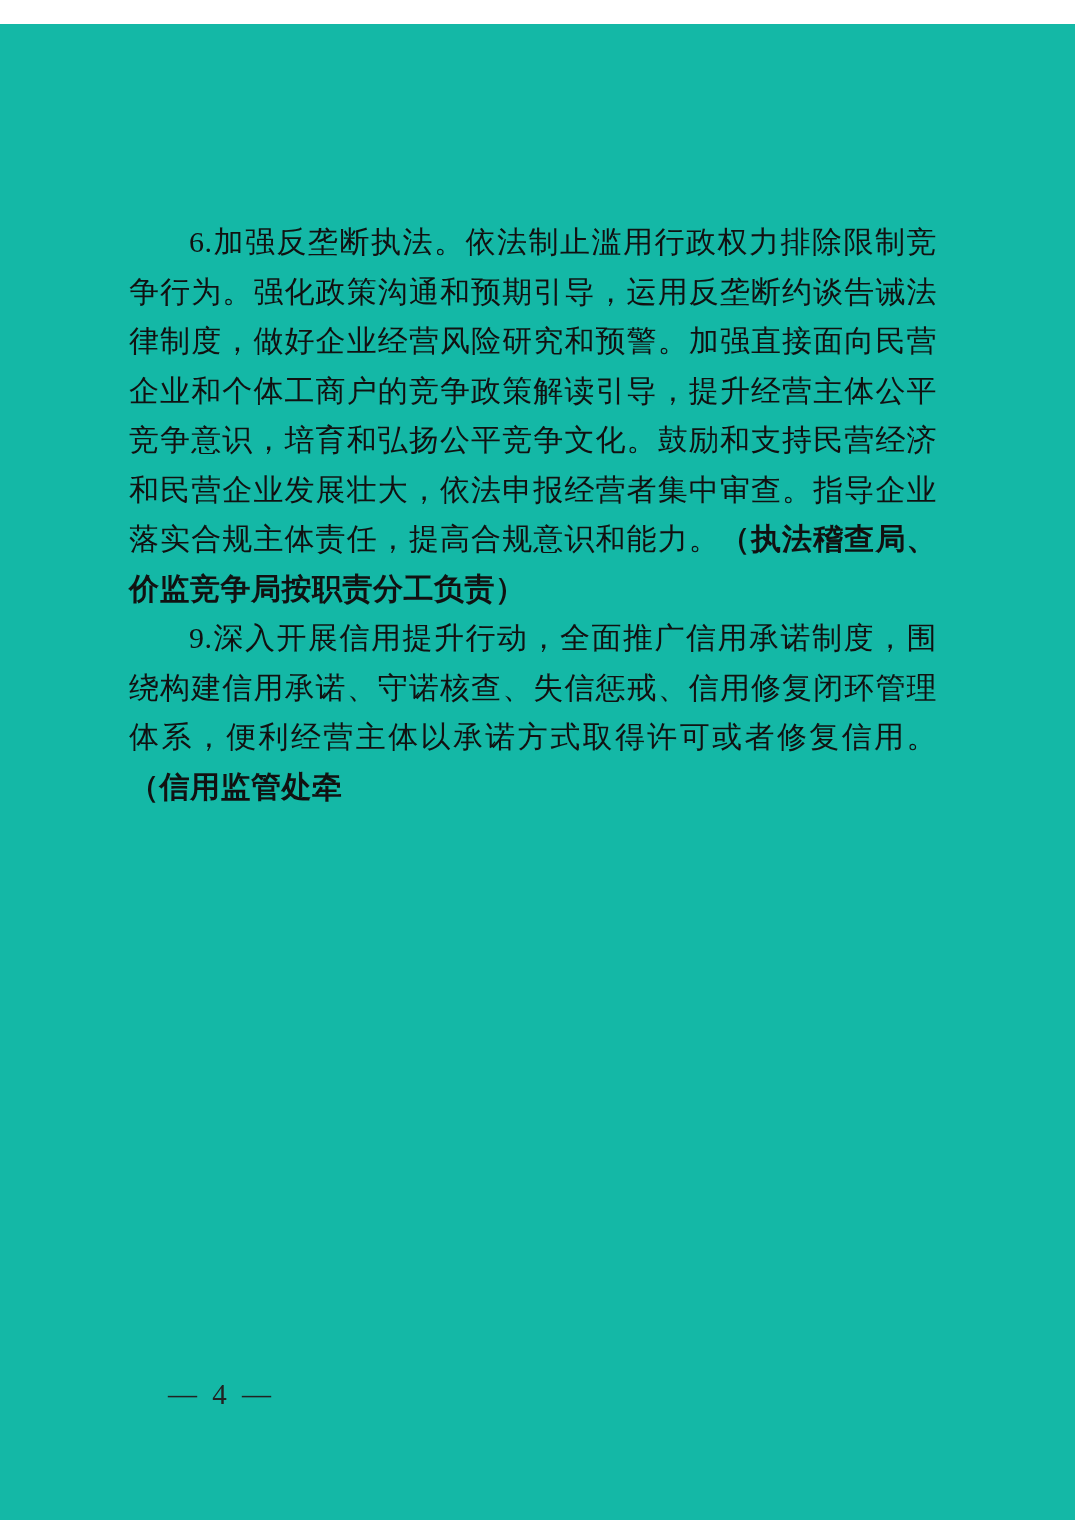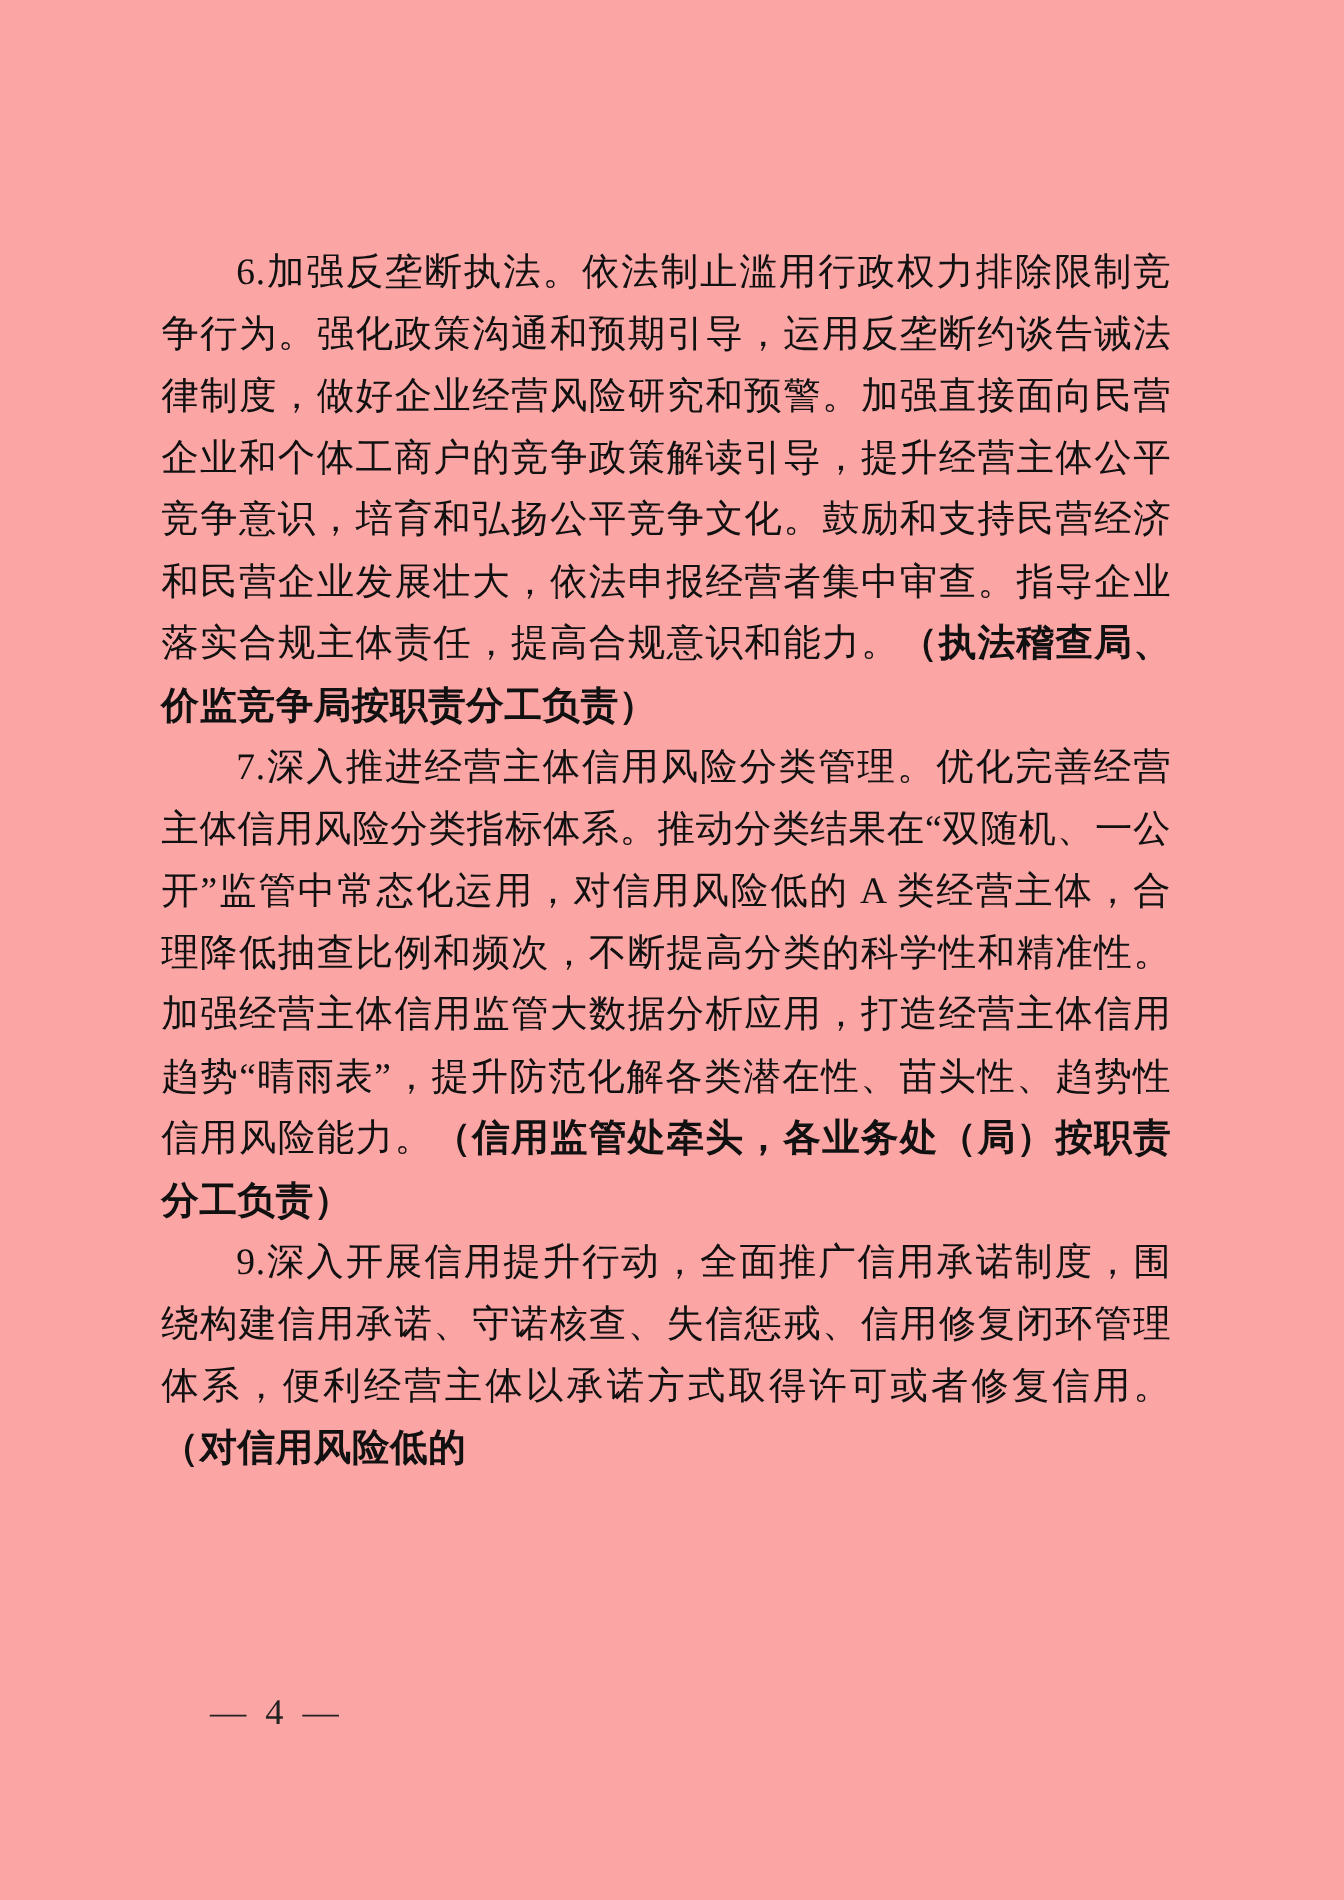--- a/index.html
+++ b/index.html
@@ -11,21 +11,22 @@
     width: 1075px;
     height: 1520px;
     position: relative;
     font-family: "Liberation Serif", "DejaVu Serif", serif;
     color: #111111;
     overflow: hidden;
   }
   .page {
     position: absolute;
     inset: 0;
-    background: #fca5a5;
+    background: #14b8a6;
+    margin-top: 24px;
   }
   .doc-body {
     position: absolute;
     left: 129px;
     top: 193px;
     width: 808px;
   }
   .para {
     margin: 0;
     padding: 0;
@@ -52,17 +53,16 @@
     letter-spacing: 4px;
     white-space: nowrap;
   }
 </style>
 </head>
 <body>
 
 <div class="page">
   <div class="doc-body">
       <p class="para"><span class="seg">6.加强反垄断执法。依法制止滥用行政权力排除限制竞争行为。强化政策沟通和预期引导，运用反垄断约谈告诫法律制度，做好企业经营风险研究和预警。加强直接面向民营企业和个体工商户的竞争政策解读引导，提升经营主体公平竞争意识，培育和弘扬公平竞争文化。鼓励和支持民营经济和民营企业发展壮大，依法申报经营者集中审查。指导企业落实合规主体责任，提高合规意识和能力。</span><span class="seg bold">（执法稽查局、价监竞争局按职责分工负责）</span></p>
-      <p class="para"><span class="seg">7.深入推进经营主体信用风险分类管理。优化完善经营主体信用风险分类指标体系。推动分类结果在“双随机、一公开”监管中常态化运用，对信用风险低的 A 类经营主体，合理降低抽查比例和频次，不断提高分类的科学性和精准性。加强经营主体信用监管大数据分析应用，打造经营主体信用趋势“晴雨表”，提升防范化解各类潜在性、苗头性、趋势性信用风险能力。</span><span class="seg bold">（信用监管处牵头，各业务处（局）按职责分工负责）</span></p>
-      <p class="para"><span class="seg">9.深入开展信用提升行动，全面推广信用承诺制度，围绕构建信用承诺、守诺核查、失信惩戒、信用修复闭环管理体系，便利经营主体以承诺方式取得许可或者修复信用。</span><span class="seg bold">（对信用风险低的</span></p>
+      <p class="para"><span class="seg">9.深入开展信用提升行动，全面推广信用承诺制度，围绕构建信用承诺、守诺核查、失信惩戒、信用修复闭环管理体系，便利经营主体以承诺方式取得许可或者修复信用。</span><span class="seg bold">（信用监管处牵</span></p>
     </div>
   <div class="page-number">— 4 —</div>
 </div>
 
 </body></html>

